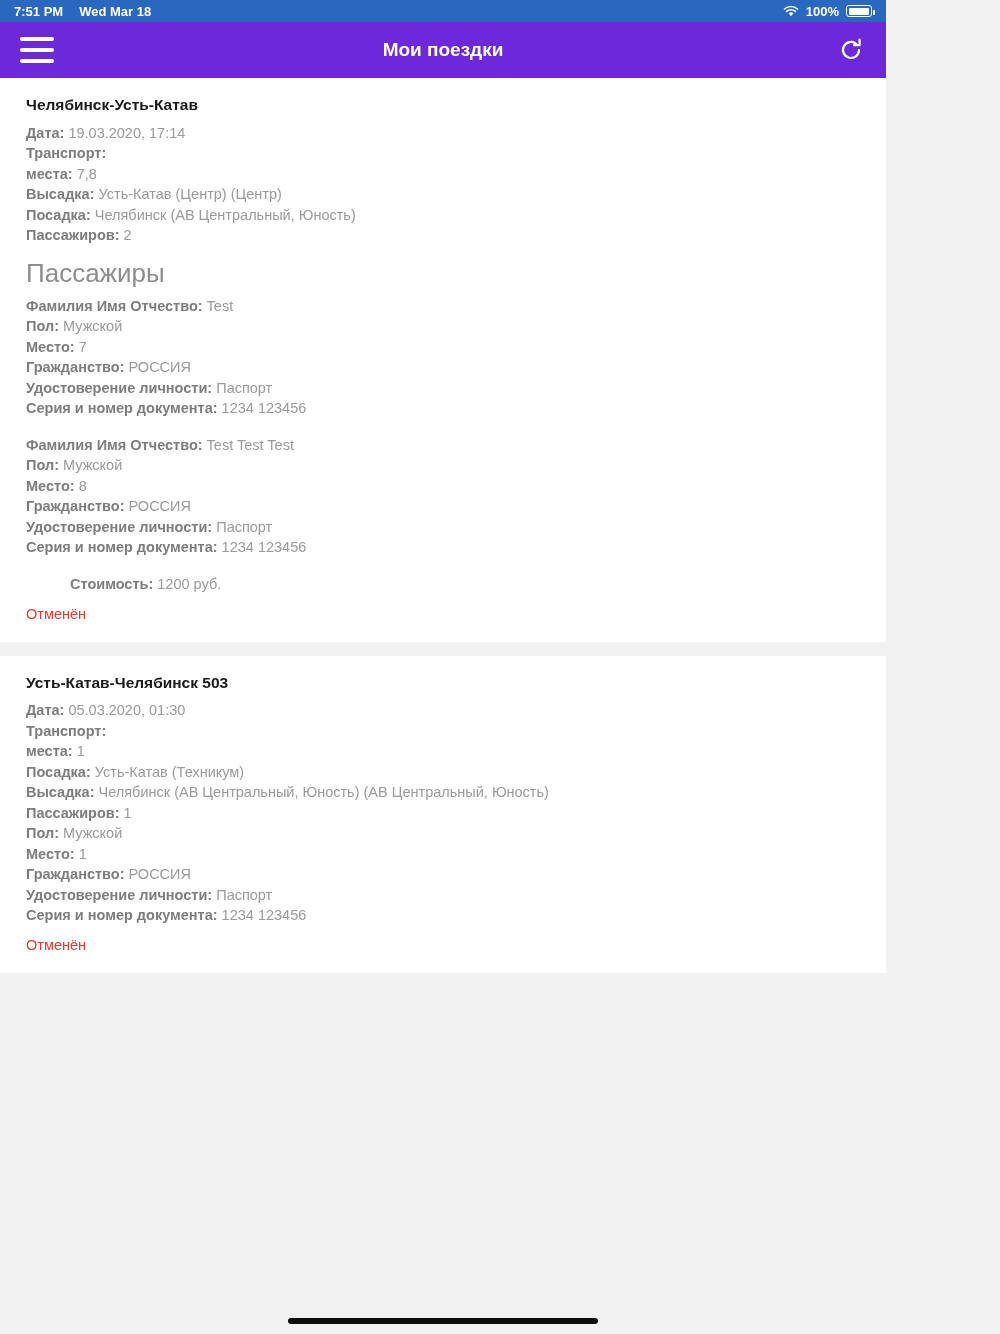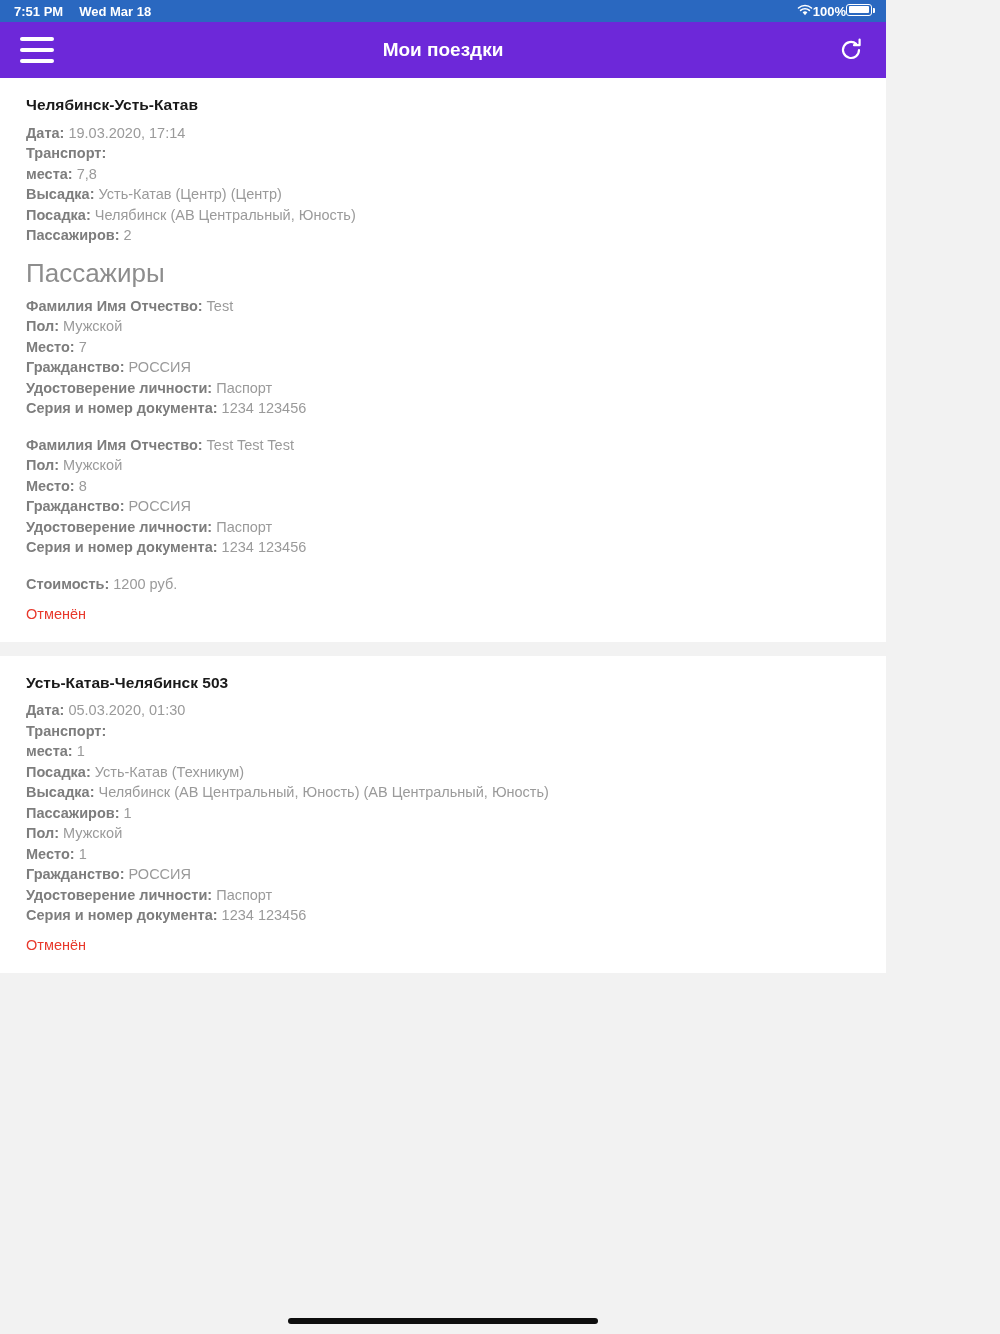--- a/index.html
+++ b/index.html
@@ -23,21 +23,21 @@
     height: 22px;
     background: #2a68c0;
     color: #ffffff;
     display: flex;
     align-items: center;
     padding: 0 14px;
     font-size: 13px;
     font-weight: bold;
   }
   .status-left { display: flex; align-items: center; gap: 16px; }
-  .status-right { margin-left: auto; display: flex; }
+  .status-right { margin-left: auto; display: flex; align-items: center; gap: 7px; }
   .wifi-icon { display: inline-block; width: 16px; height: 12px; position: relative; }
   .wifi-icon svg { display: block; }
   .battery {
     width: 26px; height: 12px;
     border: 1.5px solid #ffffff;
     border-radius: 3px;
     position: relative;
     display: inline-block;
   }
   .battery::after {
@@ -117,21 +117,21 @@
     font-weight: bold;
   }
   .row.plain { color: #9a9a9a; }
   .section-heading {
     font-size: 26px;
     color: #8d8d8d;
     font-weight: normal;
     margin: 12px 0 7px 0;
   }
   .passenger { margin-bottom: 16px; }
-  .price { margin-top: 14px; }
+  .price { margin-top: 14px; margin-left: 44px; }
   .status-cancelled {
     color: #e8392c;
     font-size: 14.5px;
     margin-top: 11px;
   }
 
   
   .home-indicator {
     position: absolute;
     bottom: 10px;

